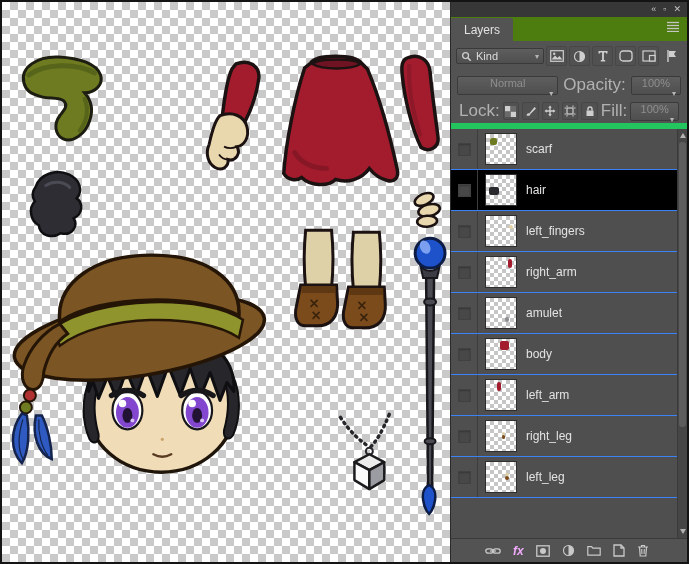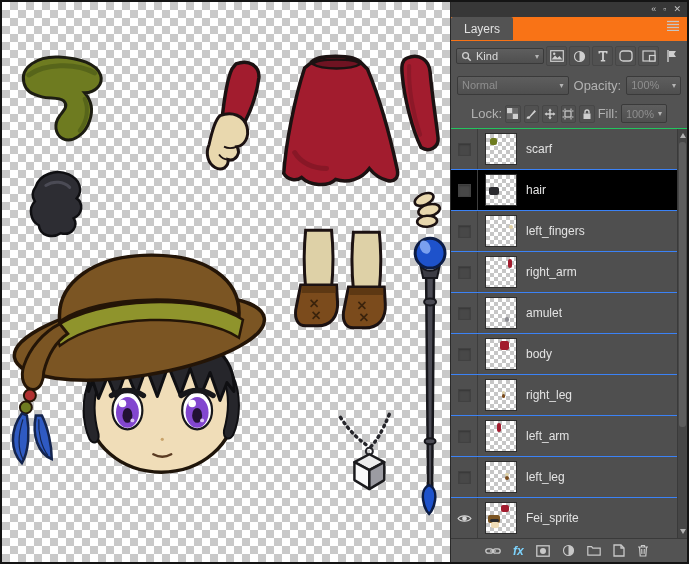--- a/index.html
+++ b/index.html
@@ -16,43 +16,43 @@
     background-position:0 0,8px 8px; background-size:16px 16px; }
   .canvas svg { position:absolute; inset:0; }
 
   
   .panel { width:237px; height:560px; flex:none; display:flex; flex-direction:column;
            background:#535353; border-left:1px solid #2a2a2a; }
   .titlebar { height:15px; background:#373737; display:flex; align-items:center; flex:none; }
   .winctl { margin-left:auto; display:flex; gap:7px; padding-right:6px; }
   .winctl span { color:#c3c3c3; font-size:9px; line-height:15px; cursor:default; }
 
-  .tabrow { height:24px; background:#f97316; display:flex; align-items:flex-start; flex:none; }
+  .tabrow { height:24px; background:#4d7c0f; display:flex; align-items:center; flex:none; }
   .tab { background:#535353; color:#e2e2e2; font-size:12px; padding:5px 13px 4px;
          border-radius:2px 2px 0 0; margin-left:0; }
   .panelmenu { margin-left:auto; padding:0 7px 5px 0; }
 
   .filterrow { height:30px; display:flex; align-items:center; gap:2px; padding:0 5px; flex:none; }
   .select { background:linear-gradient(#5e5e5e,#4f4f4f); border:1px solid #3a3a3a;
             border-radius:2px; height:16px; display:flex; align-items:center;
             color:#dcdcdc; font-size:11px; padding:0 4px; }
   .select .chev { margin-left:auto; color:#b5b5b5; font-size:8px; padding-left:4px; }
-  .select.disabled { color:#8f8f8f; }
+  .select.disabled { color:#8f8f8f;flex-direction:column; }
   .kind { width:88px; gap:4px; }
   .ftb { width:21px; height:20px; display:flex; align-items:center; justify-content:center;
          border:1px solid #474747; border-radius:2px; background:#515151; }
   .ftb.flag { margin-left:auto; border:none; background:none; }
 
   .blendrow { height:28px; display:flex; align-items:center; gap:5px; padding:0 6px; flex:none; }
   .blend { width:112px; height:19px; }
   .val { width:55px; height:19px; }
-  .lbl { font-size:13px; color:#b2b2b2; }
-
-  .lockrow { height:30px; display:flex; align-items:center; gap:3px; padding:0 20px; flex:none;
-             border-bottom:1px solid #22c55e; }
+  .lbl { font-size:17px; color:#b2b2b2; }
+
+  .lockrow { height:30px; display:flex; align-items:center; gap:3px; padding:0 8px; flex:none;
+             border-bottom:6px solid #22c55e; }
   .lkb { width:19px; height:18px; display:flex; align-items:center; justify-content:center;
          border:1px solid #474747; border-radius:2px; background:#515151; }
   .filllbl { margin-left:auto; }
 
   .list { flex:1; position:relative; background:#4f4f4f; overflow:hidden; }
   .lrow { height:41px; display:flex; align-items:center; border-bottom:1px solid #3b82f6;
           background:#4f4f4f; }
   .lrow.selected { background:#000000; }
   .well { width:27px; height:100%; flex:none; border-right:1px solid #3d3d3d;
           display:flex; align-items:center; justify-content:center; }
@@ -73,21 +73,21 @@
   .sb-up { top:4px; border-left:3px solid transparent; border-right:3px solid transparent;
            border-bottom:5px solid #b3b3b3; }
   .sb-down { bottom:4px; border-left:3px solid transparent; border-right:3px solid transparent;
              border-top:5px solid #b3b3b3; }
   .sb-thumb { position:absolute; top:13px; left:1px; width:7px; height:285px;
               background:#5d5d5d; border-radius:3px; }
 
   .bottombar { height:24px; flex:none; background:#535353; border-top:1px solid #3a3a3a;
                display:flex; align-items:center; gap:12px; padding-left:34px; }
   .bb { display:flex; align-items:center; justify-content:center; }
-  .fx { color:#7dd3fc; font-size:12px; font-style:italic; font-weight:bold; line-height:1; }
+  .fx { color:#f0abfc; font-size:12px; font-style:italic; font-weight:bold; line-height:1; }
 </style>
 </head>
 <body>
 
 <div class="app">
 
   <div class="canvas">
     <svg viewBox="0 0 450 560" width="448" height="560">
 
       <g>
@@ -383,61 +383,45 @@
             <div class="mark" style="left: 46%; top: 6%; width: 30%; height: 30%; background: rgb(162, 28, 46);"></div>
           </div>
     <span class="lname">body</span>
   </div>
         <div class="lrow">
     <div class="well off">
       <span class="ebox"></span>
 
     </div>
     <div class="thumb">
+            <div class="mark" style="left: 36%; top: 8%; width: 14%; height: 28%; background: rgb(162, 28, 46);"></div>
+          </div>
+    <span class="lname">left_arm</span>
+  </div>
+        <div class="lrow">
+    <div class="well off">
+      <span class="ebox"></span>
+
+    </div>
+    <div class="thumb">
             <div class="mark" style="left: 52%; top: 36%; width: 12%; height: 12%; background: rgb(222, 209, 167);"></div>
             <div class="mark" style="left: 52%; top: 48%; width: 13%; height: 12%; background: rgb(123, 75, 28);"></div>
           </div>
     <span class="lname">right_leg</span>
   </div>
         <div class="lrow">
     <div class="well off">
       <span class="ebox"></span>
 
     </div>
     <div class="thumb">
-            <div class="mark" style="left: 36%; top: 8%; width: 14%; height: 28%; background: rgb(162, 28, 46);"></div>
-          </div>
-    <span class="lname">left_arm</span>
-  </div>
-        <div class="lrow">
-    <div class="well off">
-      <span class="ebox"></span>
-
-    </div>
-    <div class="thumb">
             <div class="mark" style="left: 64%; top: 36%; width: 12%; height: 12%; background: rgb(222, 209, 167);"></div>
             <div class="mark" style="left: 64%; top: 48%; width: 13%; height: 12%; background: rgb(123, 75, 28);"></div>
           </div>
     <span class="lname">left_leg</span>
-  </div>
-        <div class="lrow">
-    <div class="well on">
-
-      <svg class="eye" width="15" height="11" viewBox="0 0 16 12">
-              <path d="M1,6 C3.5,2.2 12.5,2.2 15,6 C12.5,9.8 3.5,9.8 1,6 Z" fill="none" stroke="#d6d6d6" stroke-width="1.4"></path>
-              <circle cx="8" cy="6" r="2.5" fill="#d6d6d6"></circle>
-            </svg>
-    </div>
-    <div class="thumb">
-            <div class="mark" style="left: 50%; top: 6%; width: 26%; height: 24%; background: rgb(162, 28, 46);"></div>
-            <div class="mark" style="left: 6%; top: 40%; width: 40%; height: 26%; background: rgb(123, 85, 35);"></div>
-            <div class="mark" style="left: 14%; top: 52%; width: 28%; height: 12%; background: rgb(42, 42, 46);"></div>
-            <div class="mark" style="left: 16%; top: 64%; width: 26%; height: 20%; background: rgb(240, 221, 184);"></div>
-          </div>
-    <span class="lname">Fei_sprite</span>
   </div>
         <div class="scrollbar">
         <div class="sb-up"></div>
         <div class="sb-thumb"></div>
         <div class="sb-down"></div>
       </div>
     </div>
 
     <div class="bottombar">
       <div class="bb">

